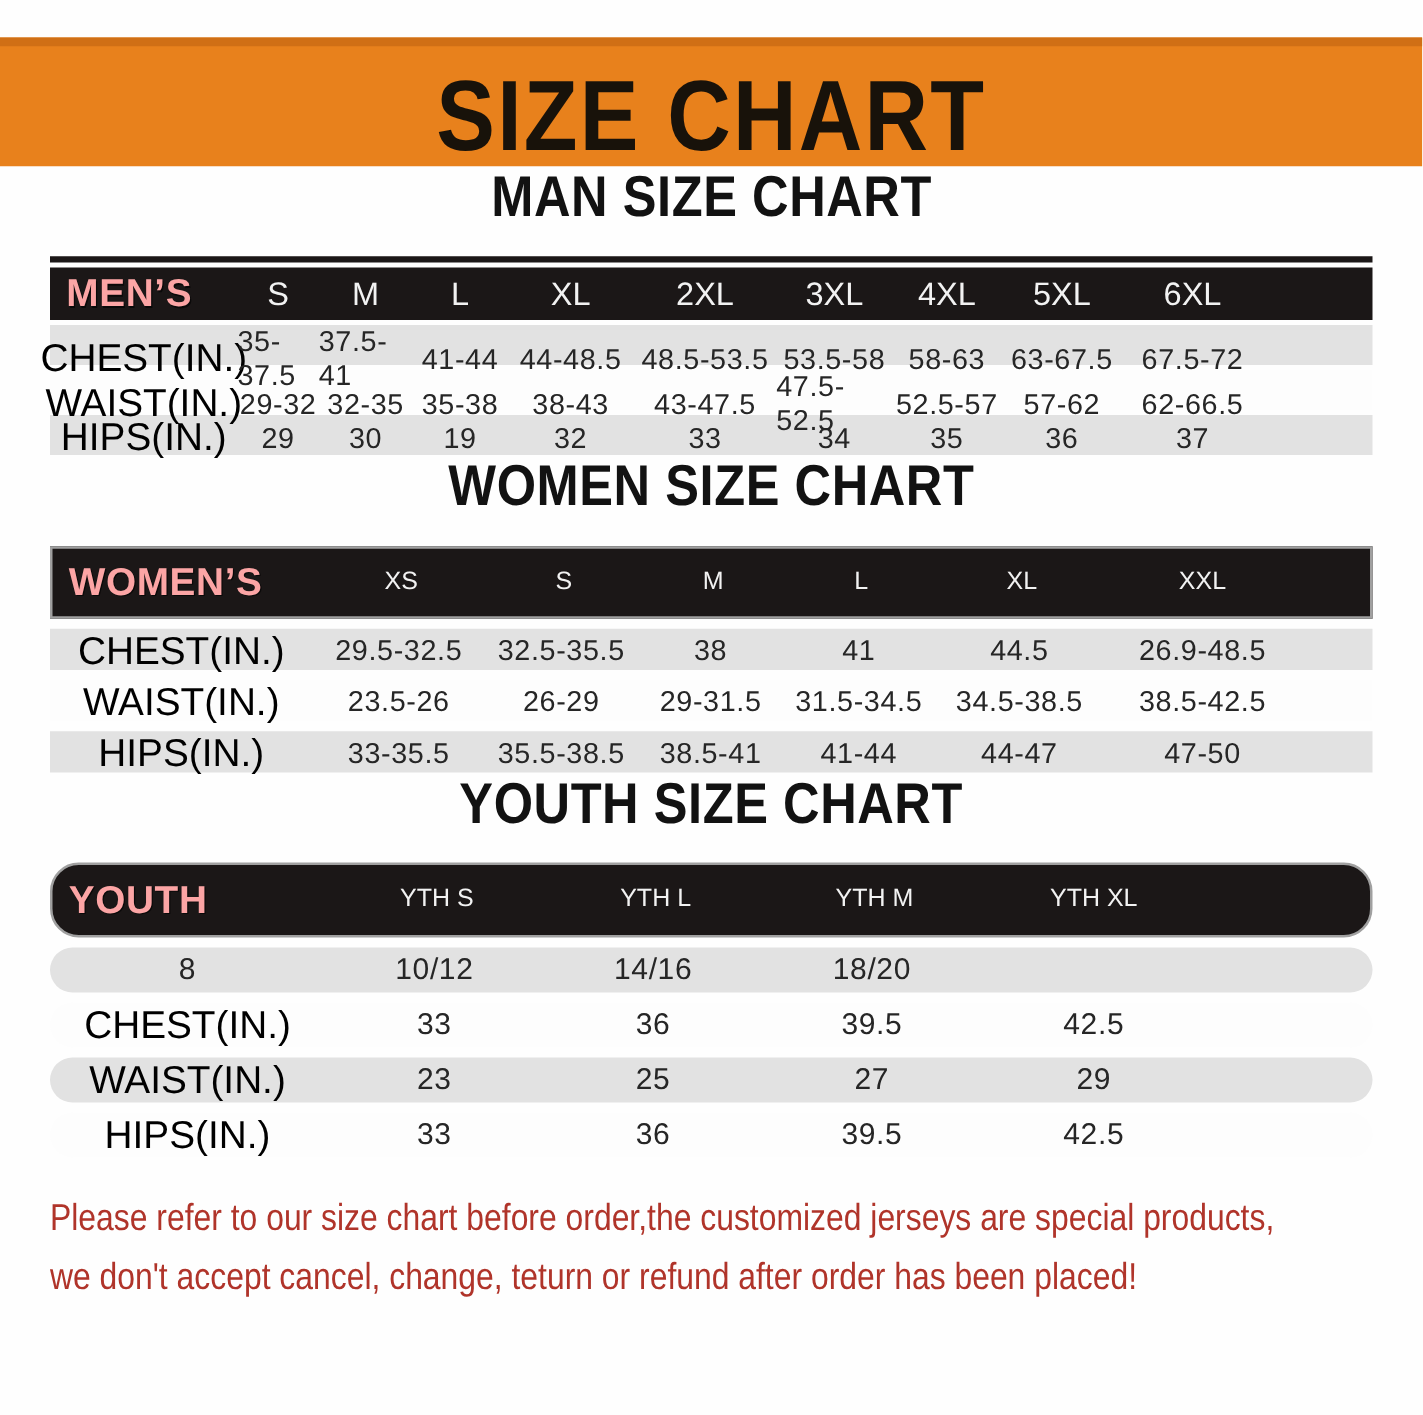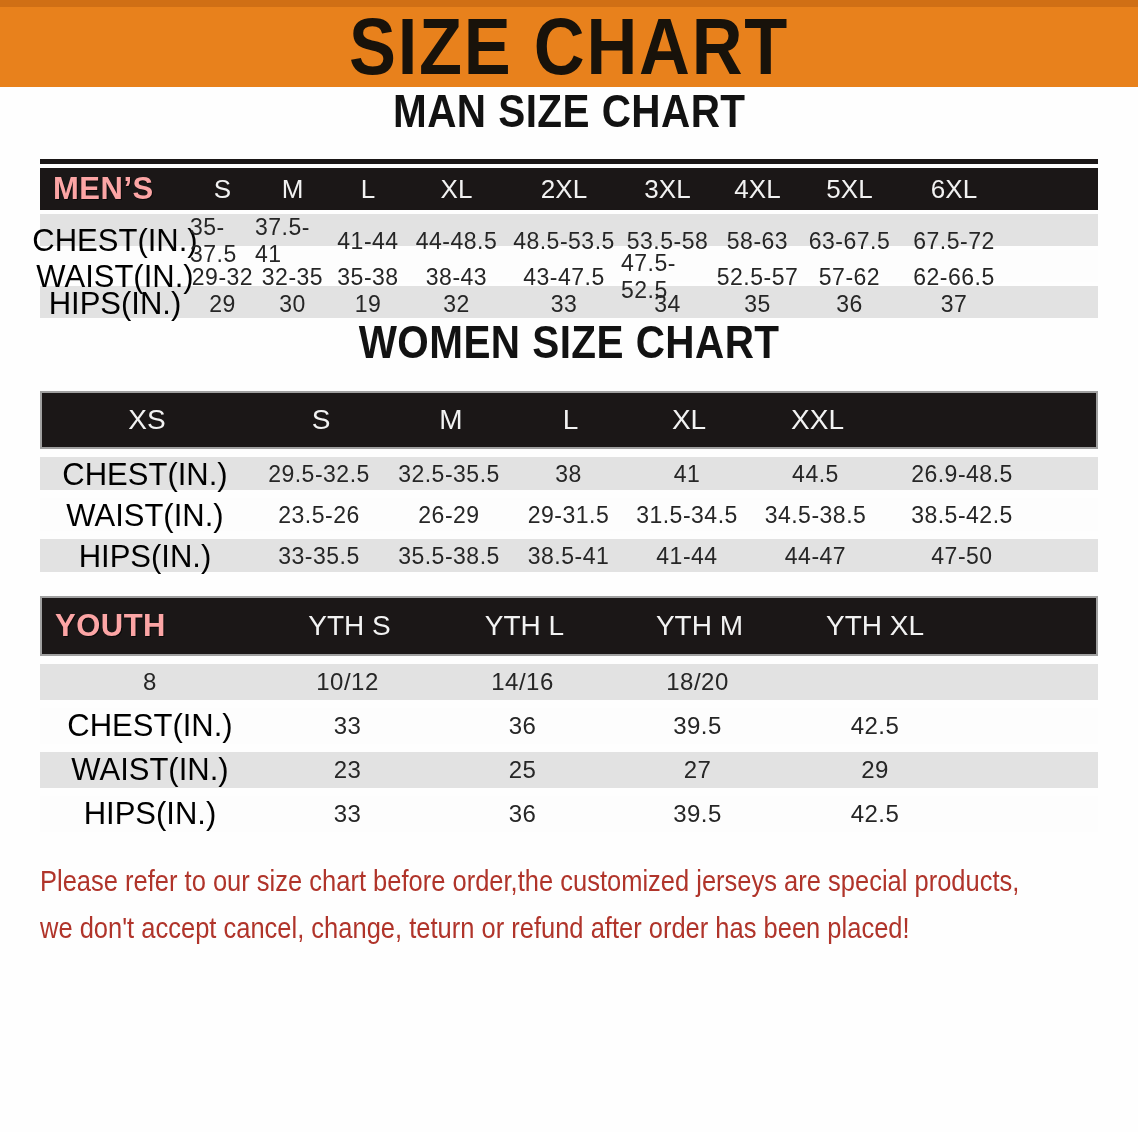--- a/index.html
+++ b/index.html
@@ -1,24 +1,24 @@
 <!DOCTYPE html>
 <html style="--banner-orange: #e8811c; --banner-orange-dark: #d06f15; --banner-text: #18120a; --header-black: #1b1717; --row-gray: #e2e2e2; --note-red: #b0342a;"><head>
 <meta charset="utf-8">
 <style>
   html,body { margin:0; padding:0; background:#ffffff; }
   body { font-family:"Liberation Sans", sans-serif; }
   .page { width:1138px; height:1132px; overflow:hidden; background:#fefefe; }
 
   
   .banner {
-    height:87px; box-sizing:border-box;
+    height:103px; box-sizing:border-box;
     background: var(--banner-orange, #e8811c);
     border-top:7px solid var(--banner-orange-dark, #d06f15);
-    display:flex; align-items:flex-end; justify-content:center;
+    display:flex; align-items:flex-end; justify-content:center;margin-top:30px;
   }
   .banner-title {
     display:inline-block; white-space:nowrap;
     font-size:80px; font-weight:bold; line-height:1;
     color:var(--banner-text, #18120a);
     transform:scaleX(0.88); letter-spacing:2px;
   }
 
   
   h2.section-heading { margin:0; text-align:center; font-weight:bold; }
@@ -29,39 +29,39 @@
     display:inline-block; white-space:nowrap;
     font-size:46px; line-height:1.05; color:#121212;
     transform:scaleX(0.88); letter-spacing:0.5px;
   }
 
   
   .size-table { width:1058px; margin-left:40px; margin-top:24px; }
   .row { display:grid; box-sizing:border-box; align-items:center; }
   .men   .row { grid-template-columns:150px 65px 75px 76px 101px 114px 93px 87px 97px minmax(0,1fr); padding-right:88px; }
   .women .row { grid-template-columns:210px 138px 122px 117px 120px 137px minmax(0,1fr); padding-right:58px; }
-  .youth .row { grid-template-columns:220px 175px 175px 175px minmax(0,1fr); padding-right:133px; }
+  .youth .row { grid-template-columns:220px 175px 175px 175px minmax(0,1fr); padding-right:133px;border-radius:23px; }
 
   .men.size-table::before {
     content:""; display:block; height:5px; margin-bottom:4px;
     background:var(--header-black, #161313);
   }
   .t-header { background:var(--header-black, #1b1717); color:#ffffff; }
   .men   .t-header { height:42px; }
   .women .t-header { height:58px; border:2px solid #a0a0a0; }
   .youth .t-header { height:60px; border:2px solid #a0a0a0; }
 
   .cell { display:flex; align-items:center; justify-content:center; min-width:0; }
   .cell.corner {
     justify-content:flex-start; padding-left:13px;
     font-weight:bold; font-size:31px; letter-spacing:0.5px; color:#fca5a5;
     text-shadow:1px 1px 0 rgba(0,0,0,0.6);
   }
   .cell.head { font-size:26px; color:#f2f2f2; }
-  .women .cell.head, .youth .cell.head { font-size:28px; }
+  .women .cell.head, .youth .cell.head { font-size:20px; }
 
   .row.data { height:32px; margin-top:4px; font-size:23px; color:#262626; }
   .women .row.data { height:33px; margin-top:8px; }
   .youth .row.data { height:36px; margin-top:8px; font-size:24px; }
   .row.gray  { background:var(--row-gray, #e2e2e2); }
   .row.white { background:#fdfdfd; }
   .cell.label { font-size:31px; color:#000000; }
   .cell.val   { letter-spacing:0.5px; }
 
   
@@ -133,20 +133,21 @@
           <div class="cell val">36</div>
           <div class="cell val">37</div>
         </div>
       </div>
   </section>
 
   <section>
     <h2 class="section-heading heading-women"><span class="heading-text">WOMEN SIZE CHART</span></h2>
     <div class="size-table women">
         <div class="row t-header">
+          <div class="cell corner">WOMEN’S</div>
           <div class="cell head">XS</div>
           <div class="cell head">S</div>
           <div class="cell head">M</div>
           <div class="cell head">L</div>
           <div class="cell head">XL</div>
           <div class="cell head">XXL</div>
         </div>
         <div class="row data gray">
           <div class="cell label">CHEST(IN.)</div>
           <div class="cell val">29.5-32.5</div>
@@ -171,20 +172,21 @@
           <div class="cell val">35.5-38.5</div>
           <div class="cell val">38.5-41</div>
           <div class="cell val">41-44</div>
           <div class="cell val">44-47</div>
           <div class="cell val">47-50</div>
         </div>
       </div>
   </section>
 
   <section>
+    <h2 class="section-heading heading-youth"><span class="heading-text">YOUTH SIZE CHART</span></h2>
     <div class="size-table youth">
         <div class="row t-header">
           <div class="cell corner">YOUTH</div>
           <div class="cell head">YTH S</div>
           <div class="cell head">YTH L</div>
           <div class="cell head">YTH M</div>
           <div class="cell head">YTH XL</div>
         </div>
         <div class="row data gray">
           <div class="cell val">8</div>

